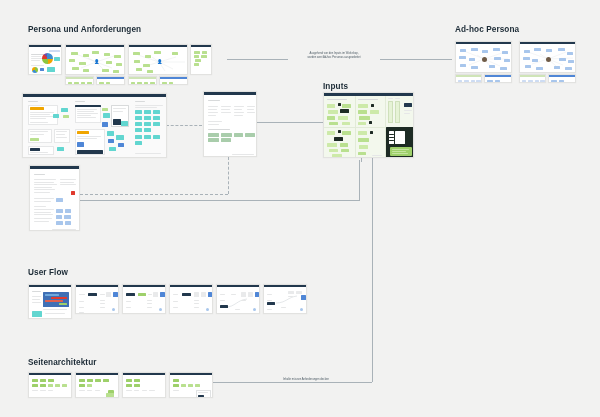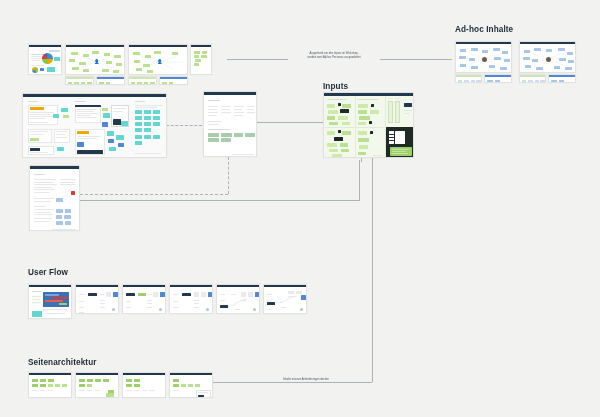--- a/index.html
+++ b/index.html
@@ -90,21 +90,22 @@
     font-size: 4.4px;
     line-height: 1;
   }
   .pie { position: absolute; border-radius: 50%; }
 </style>
 </head>
 <body>
 
 <div id="canvas">
 
-  <div class="section-title" style="left:455px; top:25px;">Ad-hoc Inhalte</div>
+  <div class="section-title" style="left:28px; top:25px;">Persona und Anforderungen</div>
+  <div class="section-title" style="left:455px; top:25px;">Ad-hoc Persona</div>
   <div class="section-title" style="left:323px; top:82px;">Inputs</div>
   <div class="section-title" style="left:28px; top:268px;">User Flow</div>
   <div class="section-title" style="left:28px; top:358px;">Seitenarchitektur</div>
 
   <div class="conn hline" style="left:227px; top:59px; width:225px;"></div>
   <div class="conn-label" style="left:288px; top:52px; width:92px;">Ausgehend von den Inputs im Workshop,
 wurden zwei Ad-hoc Personas ausgearbeitet</div>
 
   <div class="conn hdash" style="left:166px; top:125px; width:36px;"></div>
 

